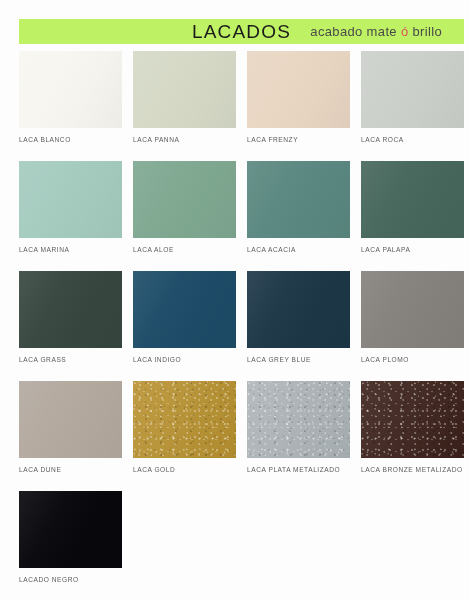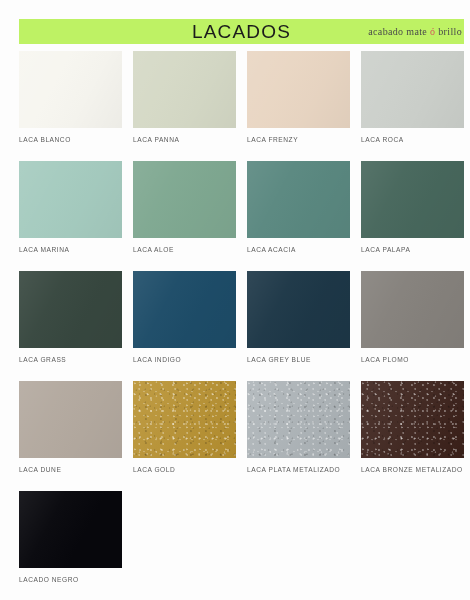--- a/index.html
+++ b/index.html
@@ -39,28 +39,27 @@
     right: 0;
     text-align: center;
     font-size: 19px;
     letter-spacing: 1.2px;
     color: #1b1b1b;
     font-weight: 400;
     line-height: 25px;
   }
   .header-sub {
     position: absolute;
-    right: 2px;
+    right: 22px;
     top: 0;
     line-height: 25px;
-    font-size: 10px;
+    font-size: 13px;
     letter-spacing: 0.35px;
     color: #4a4a4a;
     white-space: nowrap;
-    font-family: Liberation Serif, serif;
   }
   .header-sub .accent {
     color: #d4565a;
   }
 
   
   .grid {
     position: absolute;
     left: 19px;
     top: 51px;

